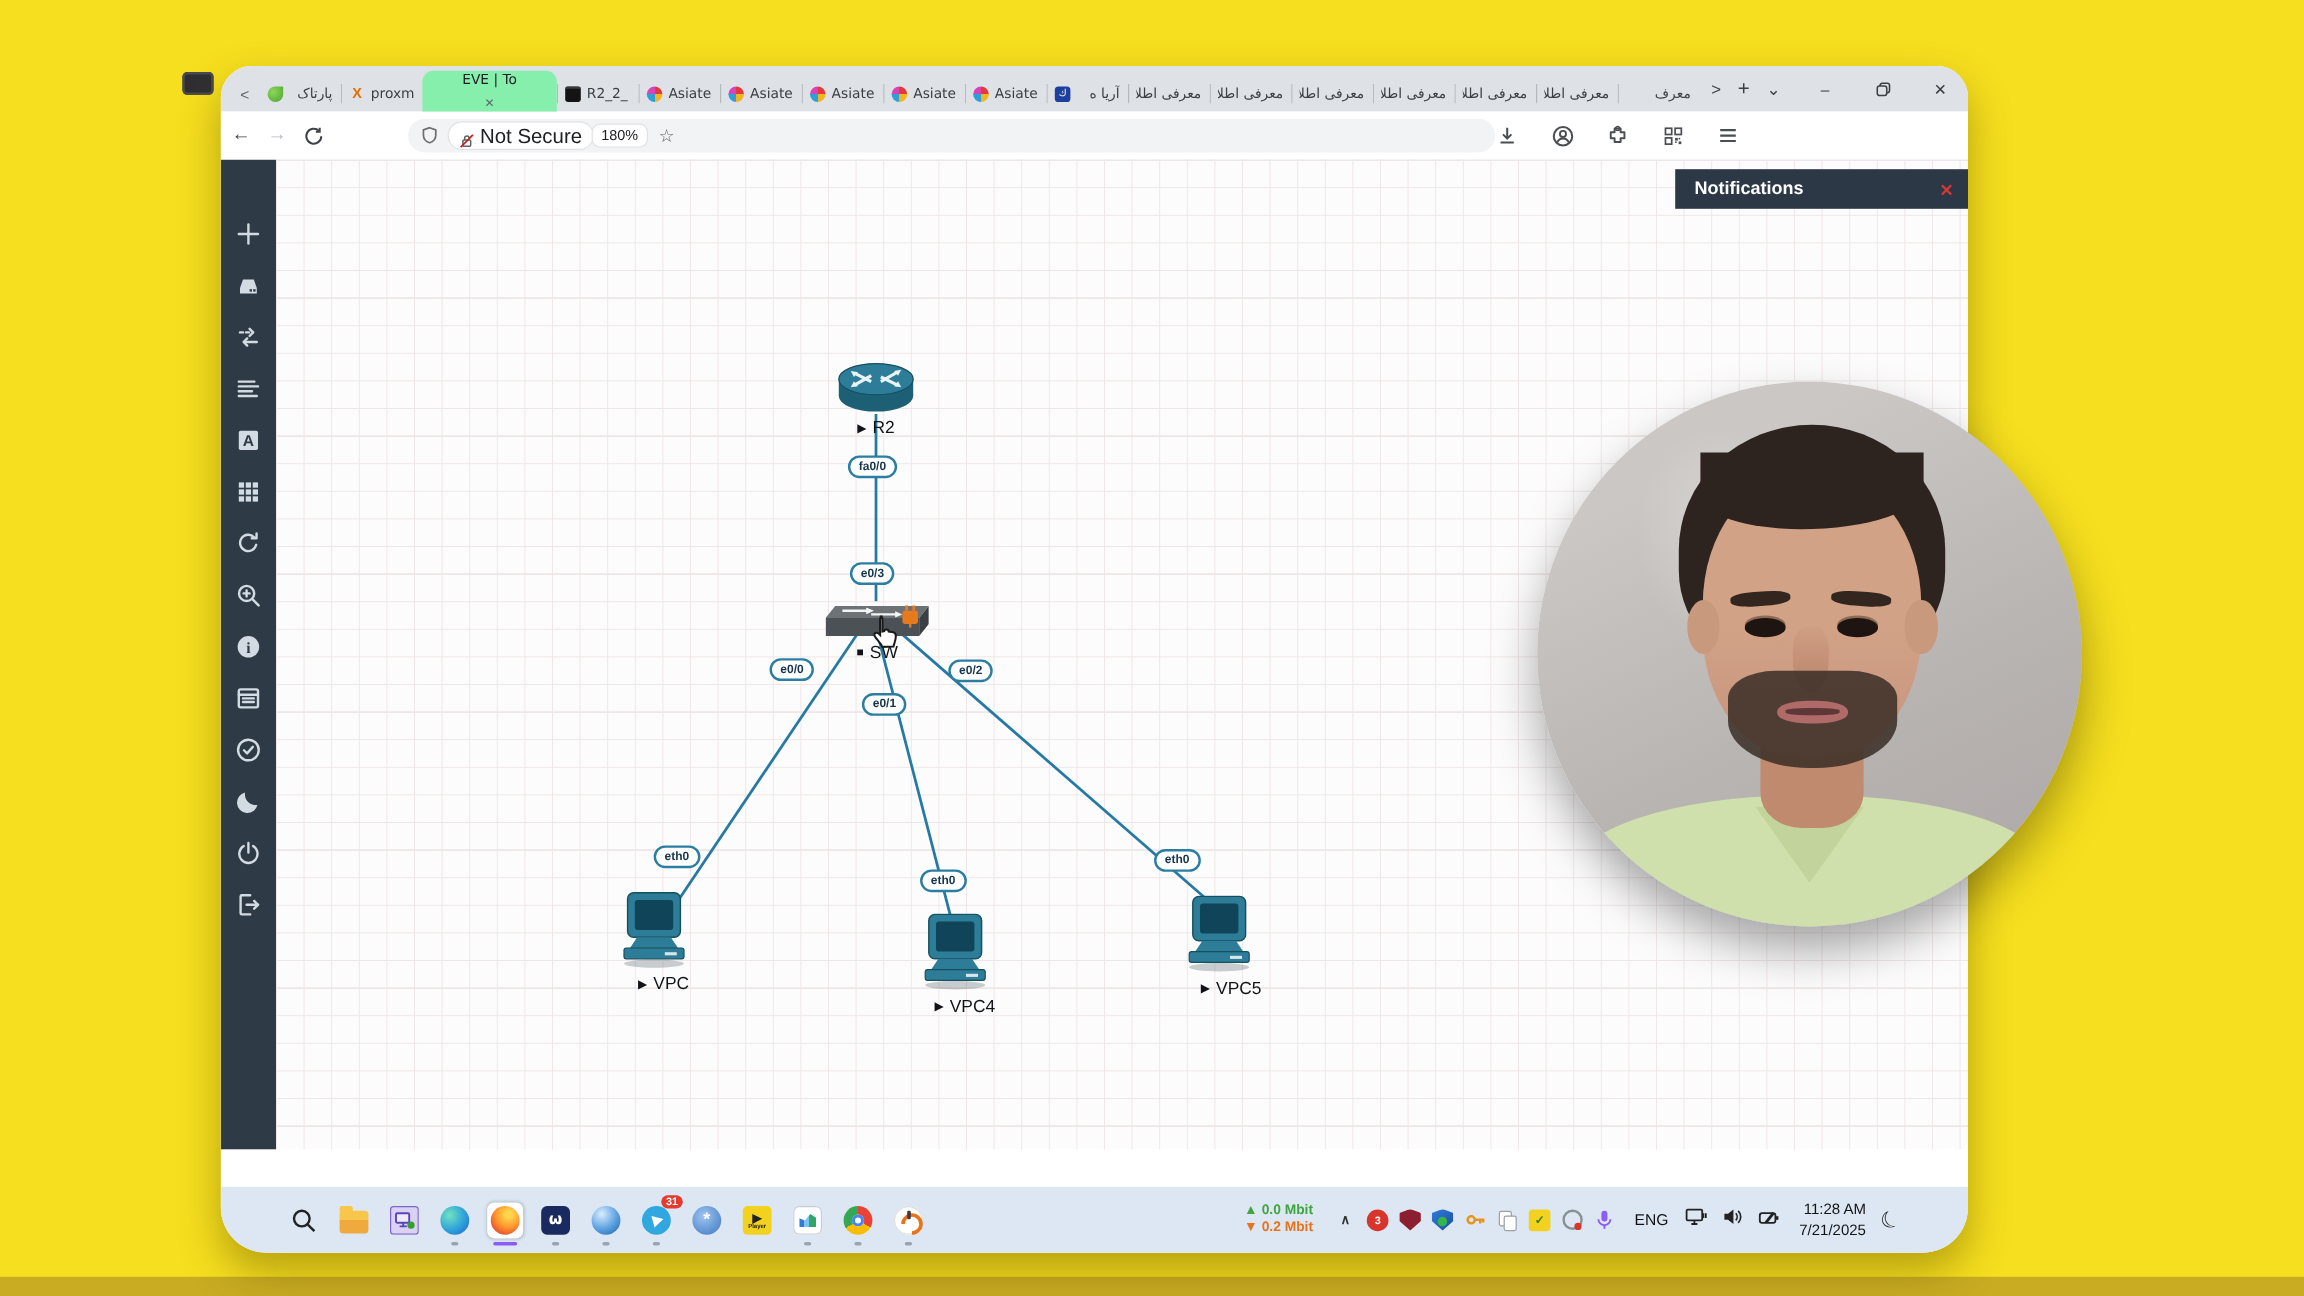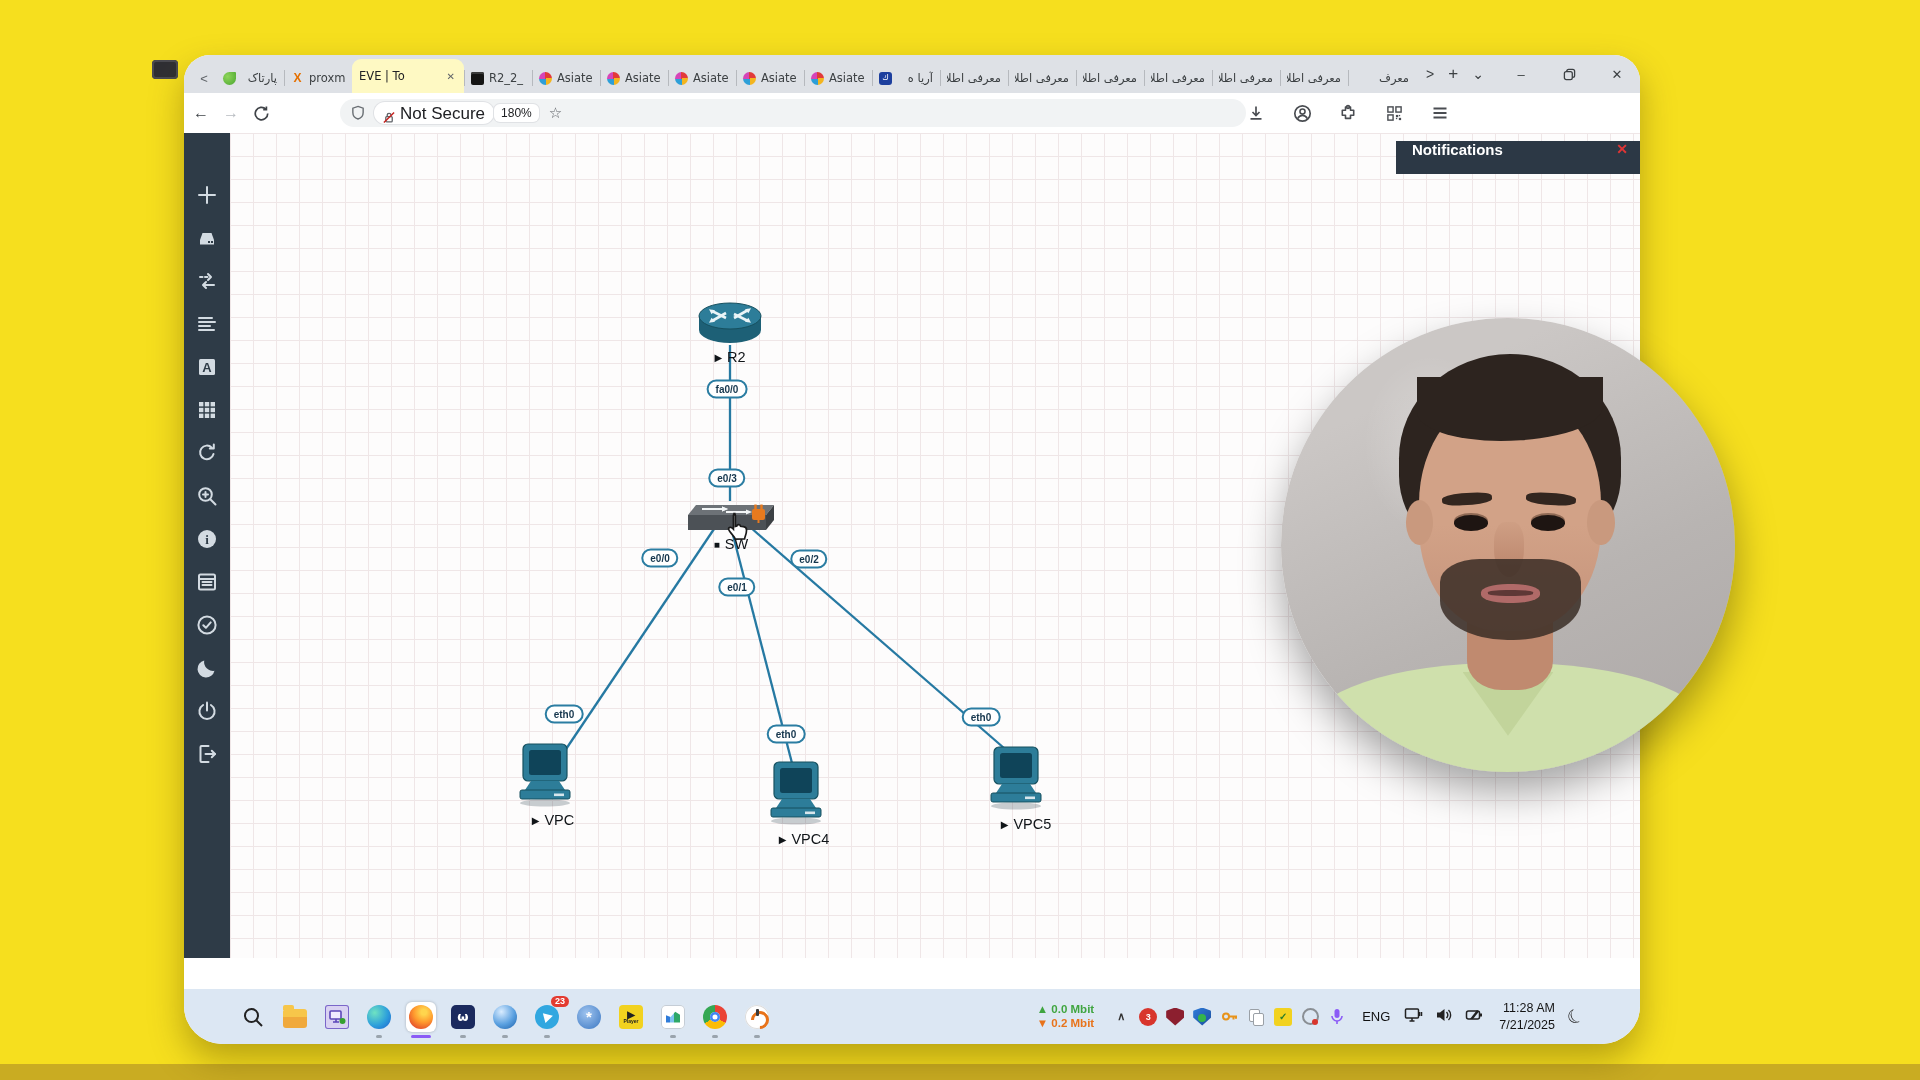--- a/index.html
+++ b/index.html
@@ -12,21 +12,21 @@
   #screen{position:absolute;left:184px;top:55px;width:1456px;height:989px;background:#fff;
           border-radius:26px 26px 38px 38px;box-shadow:0 16px 34px rgba(90,70,0,.4);overflow:hidden;}
 
   
   #tabstrip{position:absolute;left:0;top:0;width:100%;height:38px;background:#DEE1E6;display:flex;align-items:flex-end;}
   .tab-scroll{width:24px;height:30px;display:flex;align-items:center;justify-content:center;color:#5f6368;font-size:13px;margin-left:8px;}
   #tabs{display:flex;align-items:flex-end;height:38px;}
   .tab{position:relative;height:30px;width:68px;min-width:68px;display:flex;align-items:center;gap:5px;
        padding:0 7px;box-sizing:border-box;color:#3c4043;font-size:11.5px;overflow:hidden;cursor:default;margin-top:20px;}
   .tab:not(.active):not(:first-child)::before{content:"";position:absolute;left:0;top:7px;bottom:7px;width:1px;background:#b6b9be;}
-  .tab.active{height:34px;width:112px;min-width:112px;background:#fef9c3;border-radius:9px 9px 0 0;z-index:2;color:#202124;}
+  .tab.active{height:34px;width:112px;min-width:112px;background:#86efac;border-radius:9px 9px 0 0;z-index:2;color:#202124;flex-direction:column;}
   .tlabel{white-space:nowrap;overflow:hidden;flex:1;unicode-bidi:plaintext;font-family:"DejaVu Sans","Liberation Sans",sans-serif;}
   .tclose{font-size:10px;color:#5f6368;padding:1px 2px;}
   .fav{width:13px;height:13px;min-width:13px;border-radius:3px;display:inline-flex;align-items:center;justify-content:center;font-size:9px;line-height:1;}
   .fav-leaf{background:radial-gradient(circle at 35% 35%,#8ed55a,#49a52f);border-radius:70% 10% 70% 70%;}
   .fav-proxmox{background:transparent;color:#e57000;font-weight:bold;font-size:12px;}
   .fav-terminal{background:#141414;border-radius:2px;box-shadow:inset 0 2px 0 #3a3a3a;}
   .fav-pinwheel{background:conic-gradient(#e23a3a 0 25%,#f3b51f 25% 50%,#2e9fd8 50% 75%,#d645b8 75% 100%);border-radius:50%;}
   .fav-arya{background:#1d3f9e;color:#fff;font-size:8px;border-radius:3px;font-family:"DejaVu Sans",sans-serif;}
   #tab-actions{display:flex;align-items:center;gap:14px;margin-left:10px;color:#3c4043;font-size:14px;height:38px;}
   #win-controls{position:absolute;right:14px;top:0;height:38px;display:flex;align-items:center;gap:30px;color:#3c4043;}
@@ -50,21 +50,21 @@
   #content{position:absolute;left:0;top:78px;width:100%;height:825px;overflow:hidden;}
   #sidebar{position:absolute;left:0;top:0;bottom:0;width:46px;background:#2E3B47;display:flex;flex-direction:column;align-items:center;padding-top:50px;gap:19px;box-sizing:border-box;}
   .side-icon{width:24px;height:24px;display:flex;align-items:center;justify-content:center;}
   #canvas{position:absolute;left:46px;top:0;right:0;bottom:0;background-color:#fdfcfc;
     background-image:
       linear-gradient(#efe6e7 1px,transparent 1px),
       linear-gradient(90deg,#efe6e7 1px,transparent 1px),
       linear-gradient(#e5d8da 1px,transparent 1px),
       linear-gradient(90deg,#e5d8da 1px,transparent 1px);
     background-size:23px 23px,23px 23px,115px 115px,115px 115px;}
-  #notifbar{position:absolute;right:0;top:8px;width:244px;height:33px;background:#2C3845;display:flex;z-index:4;}
+  #notifbar{position:absolute;right:0;top:8px;width:244px;height:33px;background:#2C3845;display:flex;align-items:center;z-index:4;}
   #notif-title{color:#fff;font-weight:bold;font-size:15px;margin-left:16px;flex:1;}
   #notif-close{color:#E03535;font-weight:bold;font-size:14px;margin-right:12px;}
 
   #links-svg{position:absolute;left:0;top:0;width:100%;height:100%;}
   .tnode{position:absolute;}
   .pill{position:absolute;transform:translate(-50%,-50%);background:#fff;border:2px solid #2B7DA2;border-radius:11px;
         padding:2px 7px;font-size:10px;font-weight:bold;color:#15364d;white-space:nowrap;z-index:3;}
   .node-label{position:absolute;transform:translateX(-50%);font-size:14.5px;color:#101418;white-space:nowrap;z-index:2;display:flex;align-items:center;gap:5px;}
   .node-label .st{font-size:10px;}
   #hand-cursor{position:absolute;z-index:6;}
@@ -554,21 +554,21 @@
           <div class="app running">
             <span class="gi gi-uapp">ω</span>
           </div>
           <div class="app running">
             <span class="gi gi-sphere"></span>
           </div>
           <div class="app running">
             <span class="gi gi-tg">
               <i></i>
             </span>
-            <span class="badge">23</span>
+            <span class="badge">31</span>
           </div>
           <div class="app">
             <span class="gi gi-gear">*</span>
           </div>
           <div class="app">
             <span class="gi gi-player">
               <span>▶</span>
               <small>Player</small>
             </span>
           </div>

